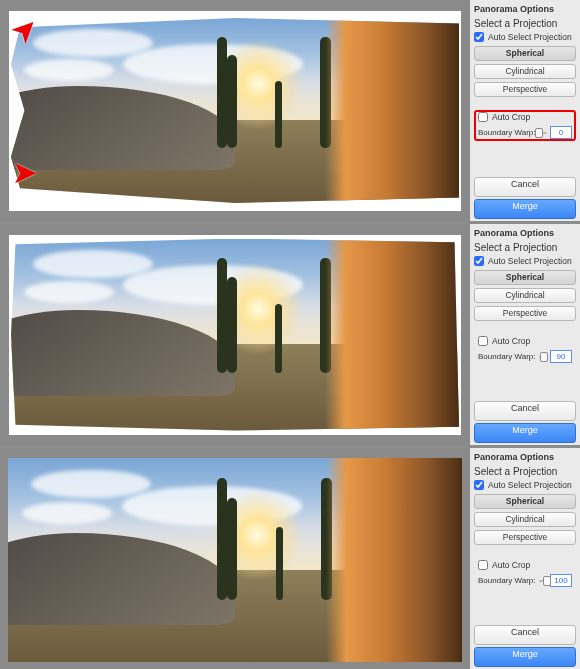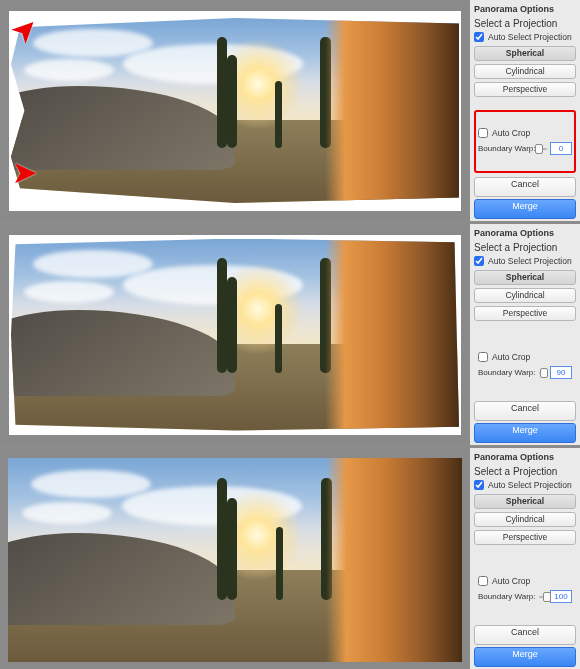--- a/index.html
+++ b/index.html
@@ -100,21 +100,21 @@
   .projbtn {
     display:block; width:100%; height:15px; line-height:13px;
     background:linear-gradient(#fdfdfd,#ebebeb);
     border:1px solid #b7b7b7; border-radius:3px;
     font-size:8.5px; text-align:center; margin-bottom:3px;
     cursor:pointer; color:#333;
   }
   .projbtn.active { background:linear-gradient(#e6e6e6,#d4d4d4);font-weight:bold;}
   .cropbox {
     border:2px solid transparent; border-radius:3px;
-    padding:16px 2px; margin-top:10px;
+    padding:0 2px; margin-top:10px;
   }
   .cropbox.hl { border-color:#e00;}
   .warp-row { display:flex; align-items:center; gap:3px; font-size:8px;}
   .warp-row .lab { flex:0 0 auto; white-space:nowrap;}
   .warp-row .track {
     flex:1; height:2px; background:#b8b8b8; position:relative; border-radius:1px;
   }
   .warp-row .thumb {
     position:absolute; top:-4px; width:8px; height:10px; margin-left:-4px;
     background:#fafafa; border:1px solid #8a8a8a; border-radius:2px;

